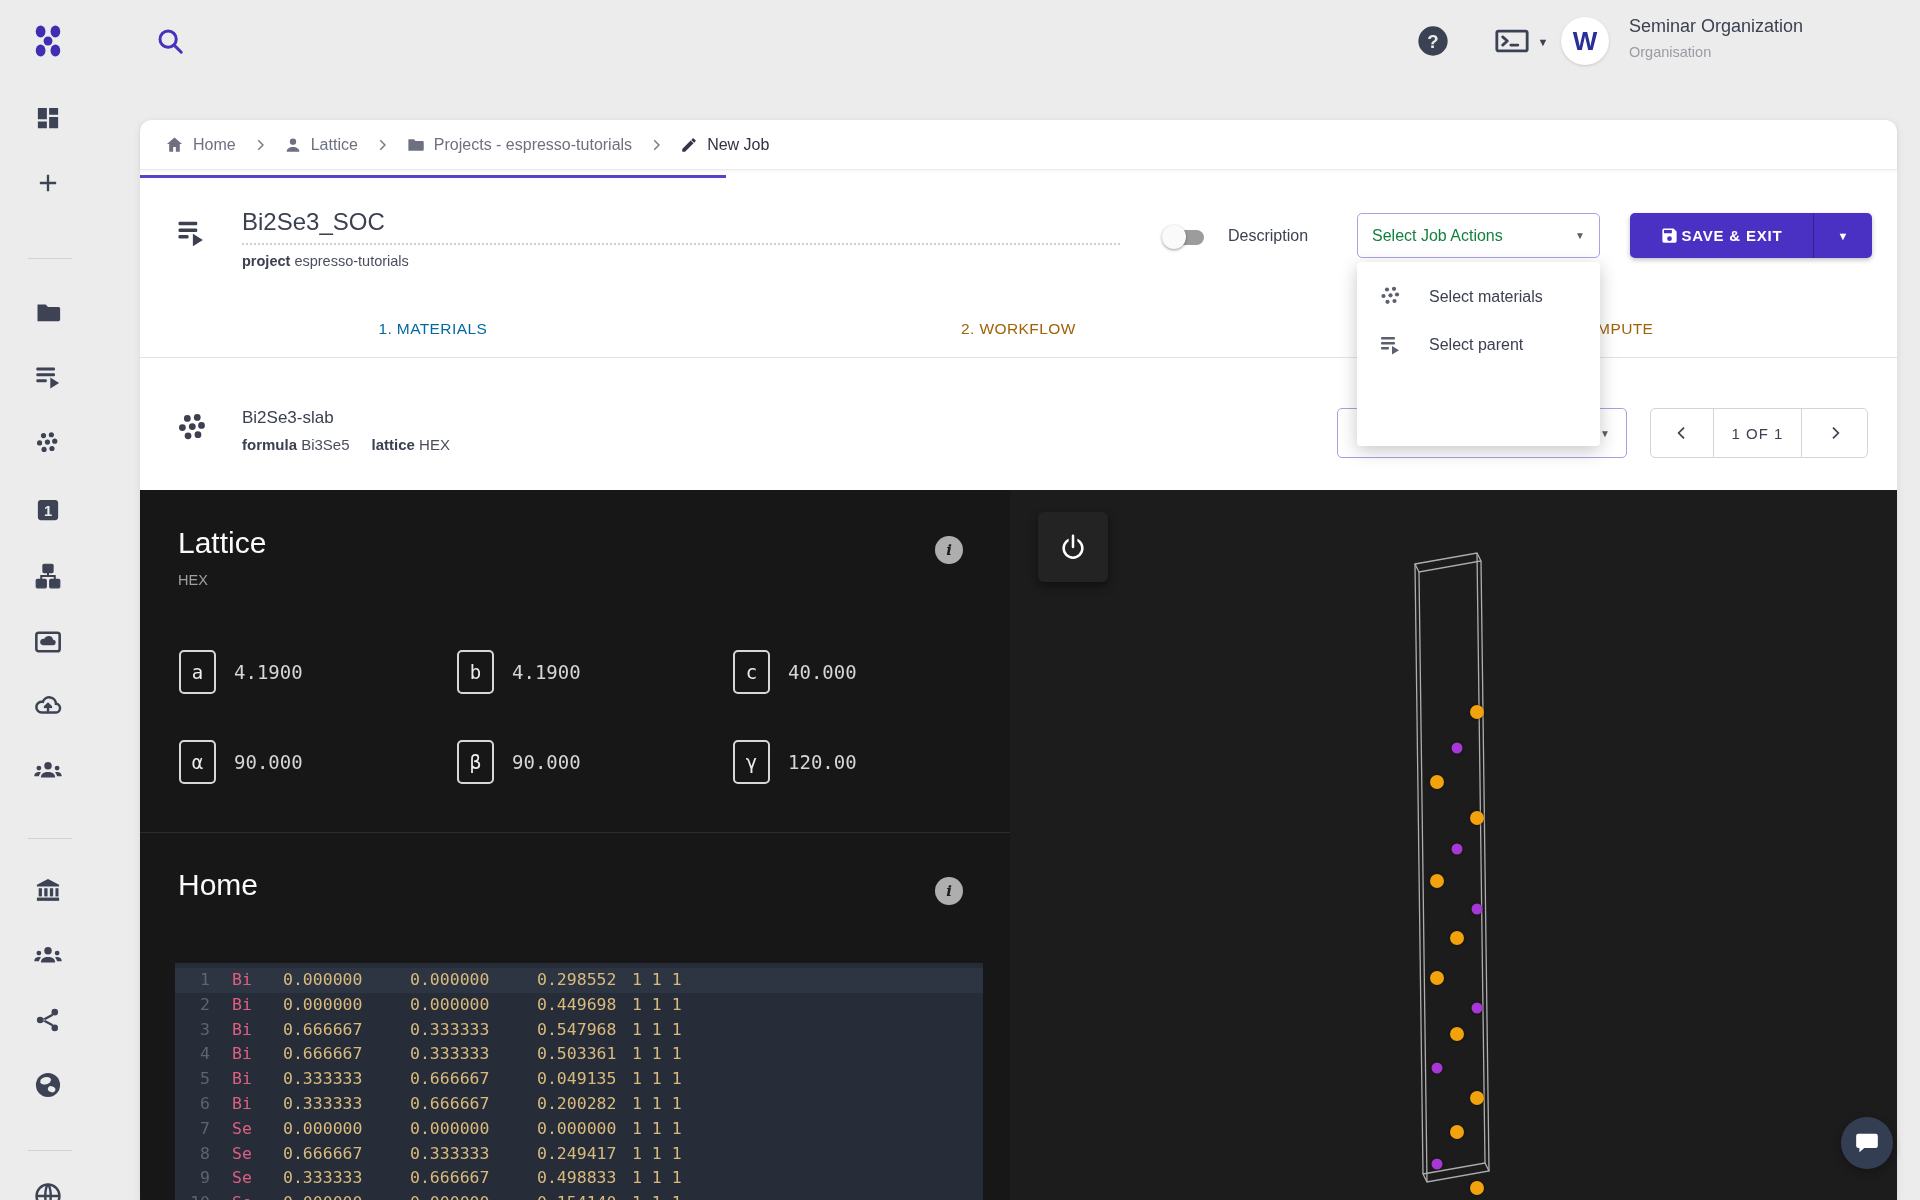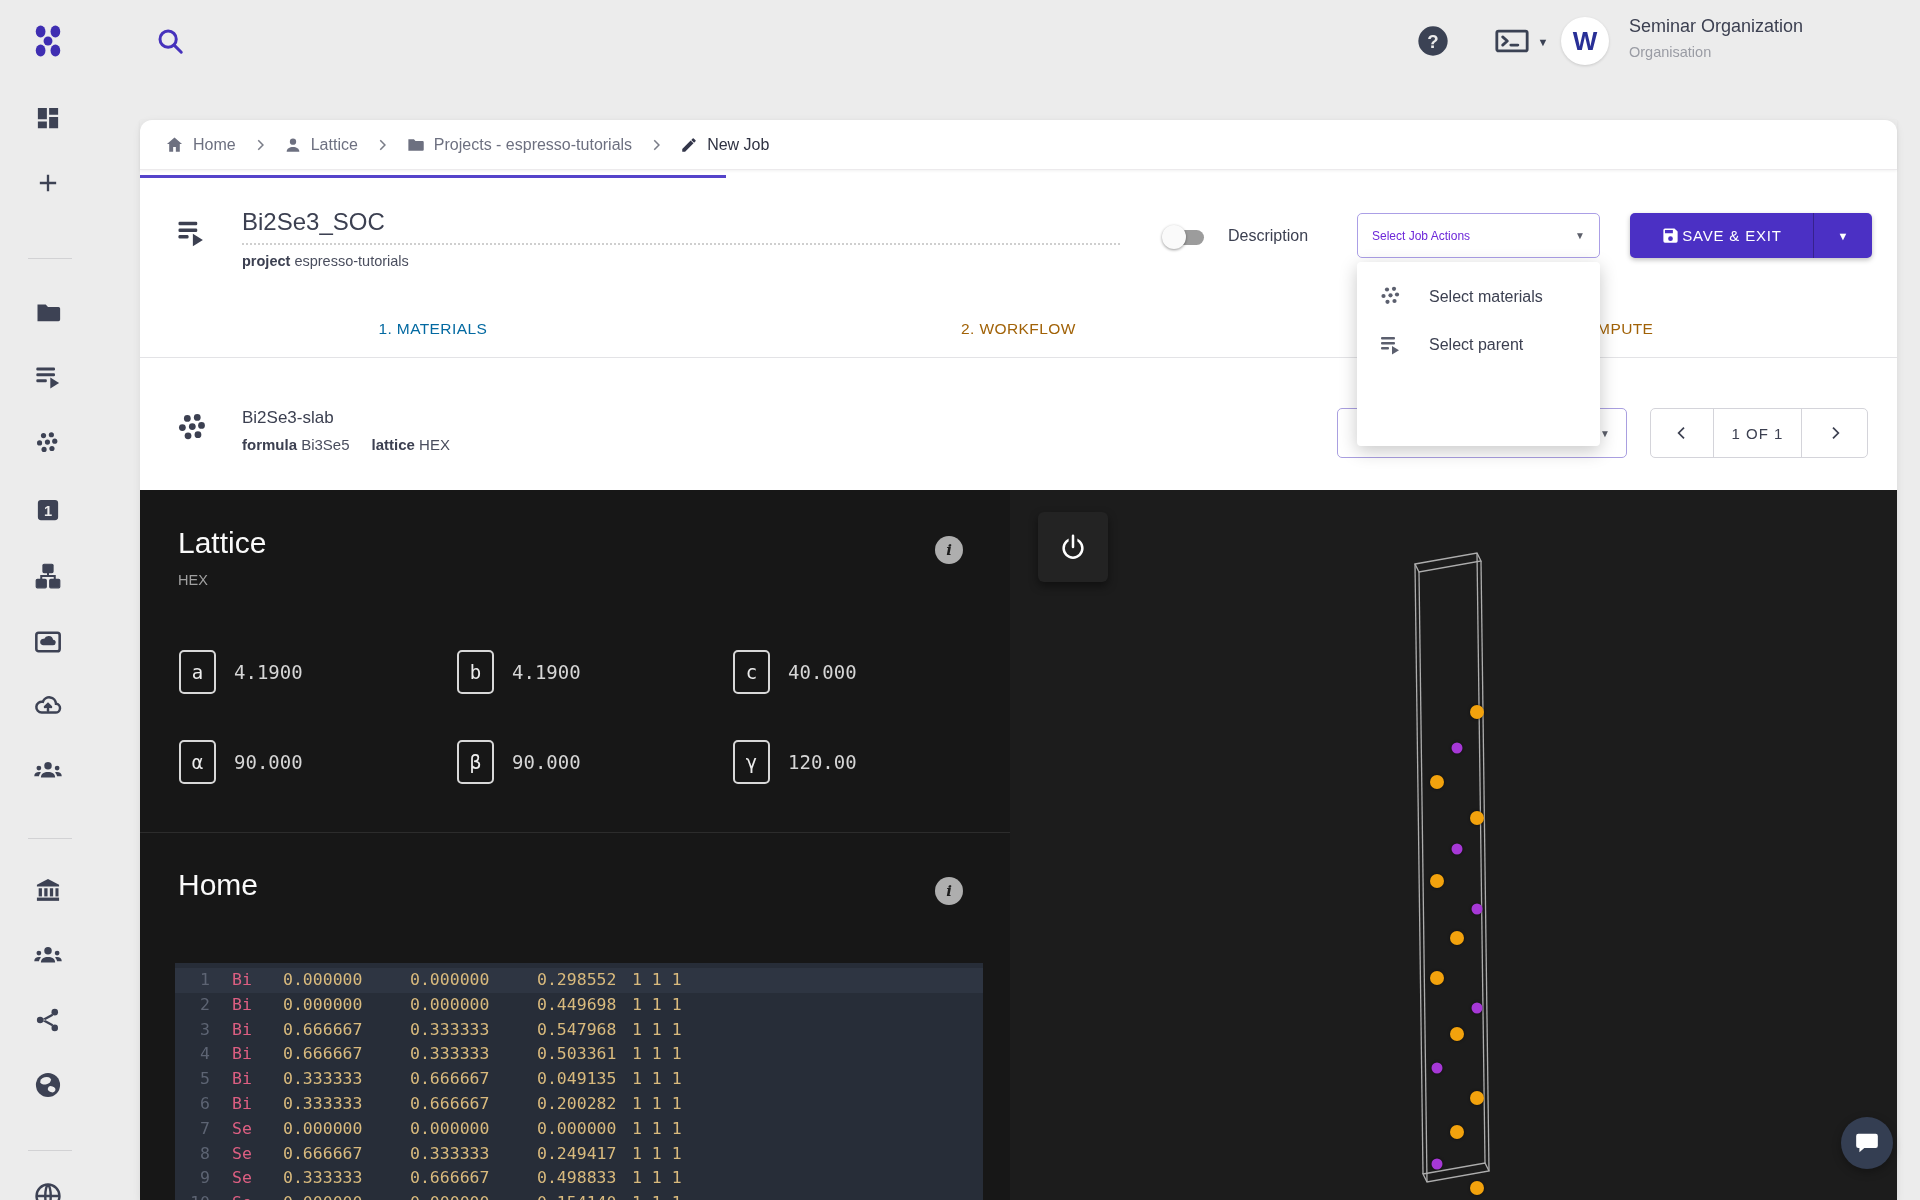--- a/index.html
+++ b/index.html
@@ -37,26 +37,26 @@
   .dotline { position:absolute; left:102px; top:123px; width:878px; border-top:2px dotted #cfcfcf; }
   .proj-line { position:absolute; left:102px; top:133px; font-size:14.5px; color:#4a4e5e; }
   .proj-line b { color:#3c4051; }
   .toggle { position:absolute; left:1022px; top:104px; width:46px; height:26px; cursor:pointer; }
   .toggle .track { position:absolute; left:4px; top:6px; width:38px; height:15px; border-radius:8px; background:#9c9c9c; }
   .toggle .knob  { position:absolute; left:0; top:1px; width:24px; height:24px; border-radius:50%; background:#fafafa;
                    box-shadow:0 1px 3px rgba(0,0,0,.4); }
   .desc-label { position:absolute; left:1088px; top:107px; font-size:16px; color:#3c4051; }
   .job-select { position:absolute; left:1217px; top:93px; width:243px; height:45px; border:1px solid #ab9fe6;
                 border-radius:5px; background:#fff; display:flex; align-items:center; padding:0 14px; cursor:pointer; }
-  .job-select .ph { font-size:12px; color:#6d28d9; flex:1; }
+  .job-select .ph { font-size:16px; color:#15803d; flex:1; }
   .caret { font-size:10px; color:#5c5f6a; }
   .save-btn { position:absolute; left:1490px; top:93px; width:242px; height:45px; background:#4b30c4; border-radius:5px;
               display:flex; align-items:center; color:#fff; cursor:pointer; box-shadow:0 2px 5px rgba(0,0,0,.25); }
   .save-main { flex:1; display:flex; align-items:center; justify-content:center; gap:2px;
-               font-size:15px; font-weight:normal; letter-spacing:.8px;text-align:right; }
+               font-size:15px; font-weight:bold; letter-spacing:.8px;text-align:right; }
   .save-arrow { width:59px; height:100%; border-left:1px solid rgba(0,0,0,.28); display:flex; align-items:center; justify-content:center; }
   .save-arrow .caret { color:#fff; font-size:11px; }
 
   
   .menu { position:absolute; left:1217px; top:142px; width:243px; height:184px; background:#fff; border-radius:4px;
           box-shadow:0 5px 18px rgba(0,0,0,.22); z-index:30; padding-top:11px; }
   .menu-item { height:48px; display:flex; align-items:center; gap:26px; padding-left:22px; cursor:pointer; }
   .menu-item .mi-ic { color:#5b5f6e; }
   .menu-item .mi-label { font-size:16px; color:#3c4051; }
 

